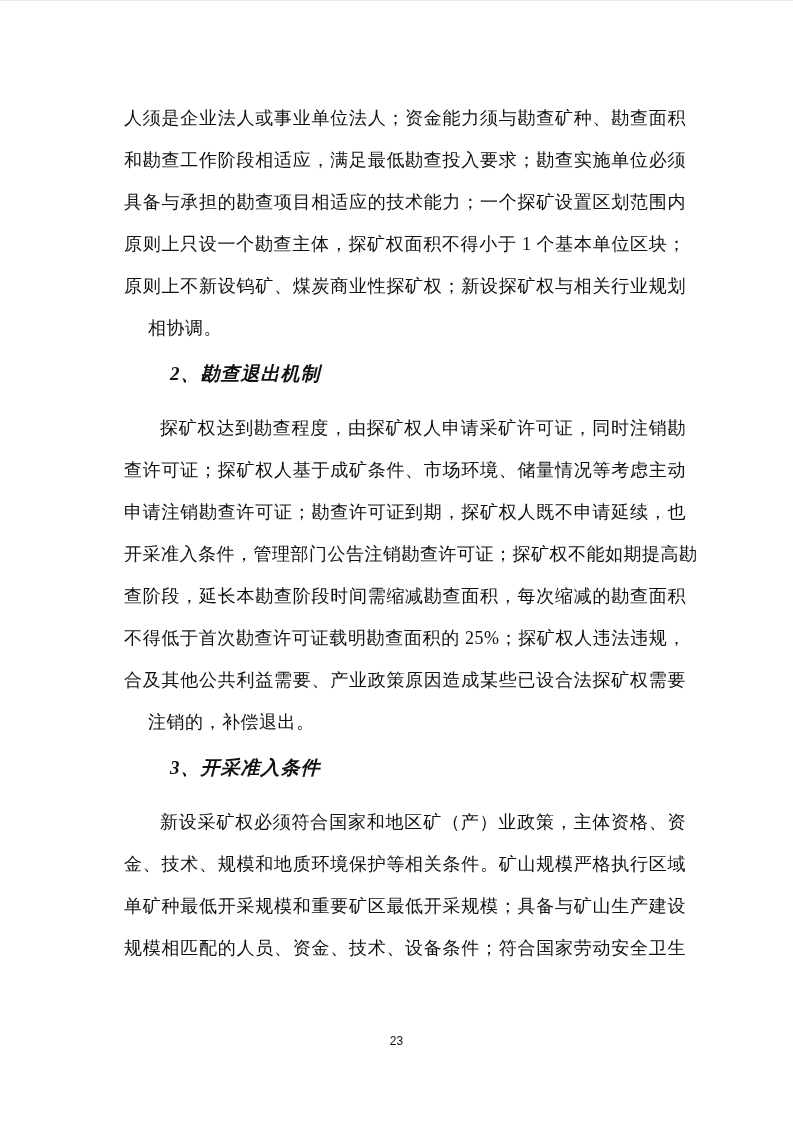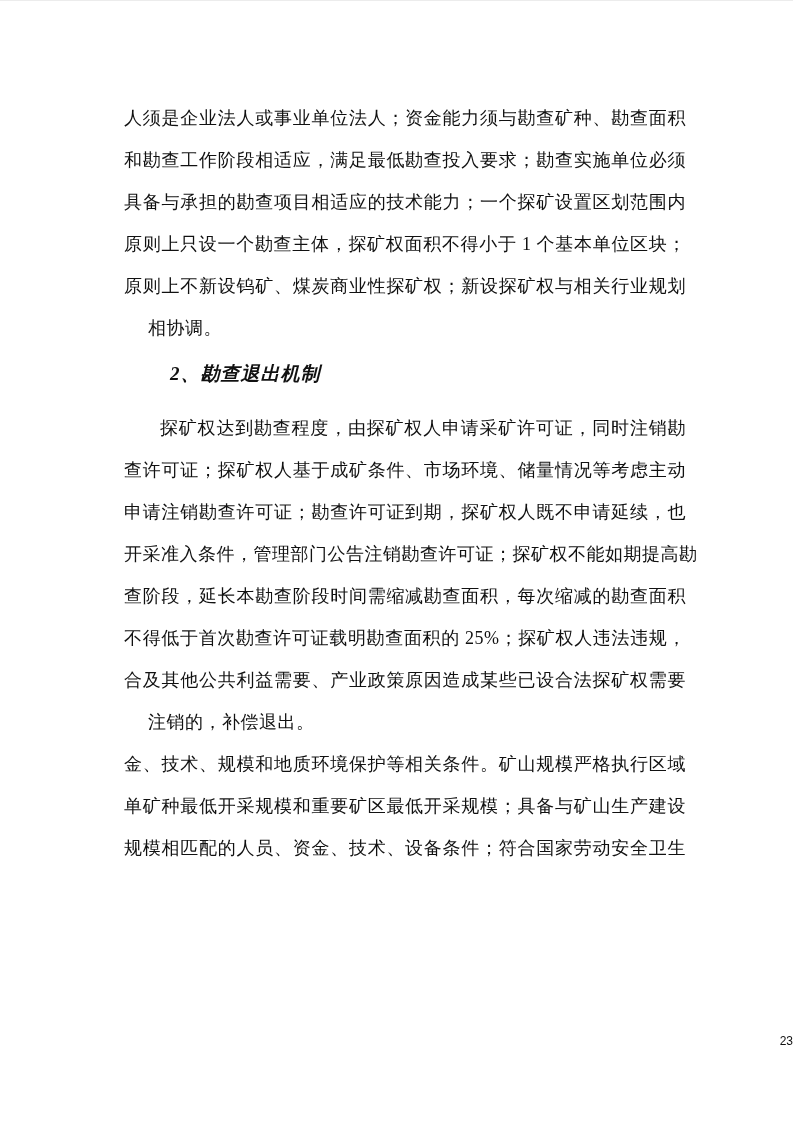--- a/index.html
+++ b/index.html
@@ -49,21 +49,21 @@
     line-height: 42px;
     height: 42px;
     letter-spacing: 1px;
     font-style: italic;
   }
   .page-number {
     position: absolute;
     left: 0;
     right: 0;
     top: 1032px;
-    text-align: right;
+    text-align: center;
     font-size: 12px;
     line-height: 16px;
     font-family: "Liberation Sans", sans-serif;
     color: #111111;
   }
 </style>
 </head>
 <body>
 
 <div class="page">
@@ -80,21 +80,23 @@
 
     <p class="line indent">探矿权达到勘查程度，由探矿权人申请采矿许可证，同时注销勘</p>
     <p class="line">查许可证；探矿权人基于成矿条件、市场环境、储量情况等考虑主动</p>
     <p class="line">申请注销勘查许可证；勘查许可证到期，探矿权人既不申请延续，也</p>
     <p class="line">开采准入条件，管理部门公告注销勘查许可证；探矿权不能如期提高勘</p>
     <p class="line">查阶段，延长本勘查阶段时间需缩减勘查面积，每次缩减的勘查面积</p>
     <p class="line">不得低于首次勘查许可证载明勘查面积的 25%；探矿权人违法违规，</p>
     <p class="line">合及其他公共利益需要、产业政策原因造成某些已设合法探矿权需要</p>
     <p class="line last">注销的，补偿退出。</p>
 
+    <h2 class="heading">3、开采准入条件</h2>
 
+    <p class="line indent">新设采矿权必须符合国家和地区矿（产）业政策，主体资格、资</p>
     <p class="line">金、技术、规模和地质环境保护等相关条件。矿山规模严格执行区域</p>
     <p class="line">单矿种最低开采规模和重要矿区最低开采规模；具备与矿山生产建设</p>
     <p class="line">规模相匹配的人员、资金、技术、设备条件；符合国家劳动安全卫生</p>
 
   </div>
 
   <div class="page-number">23</div>
 </div>
 
 </body></html>

